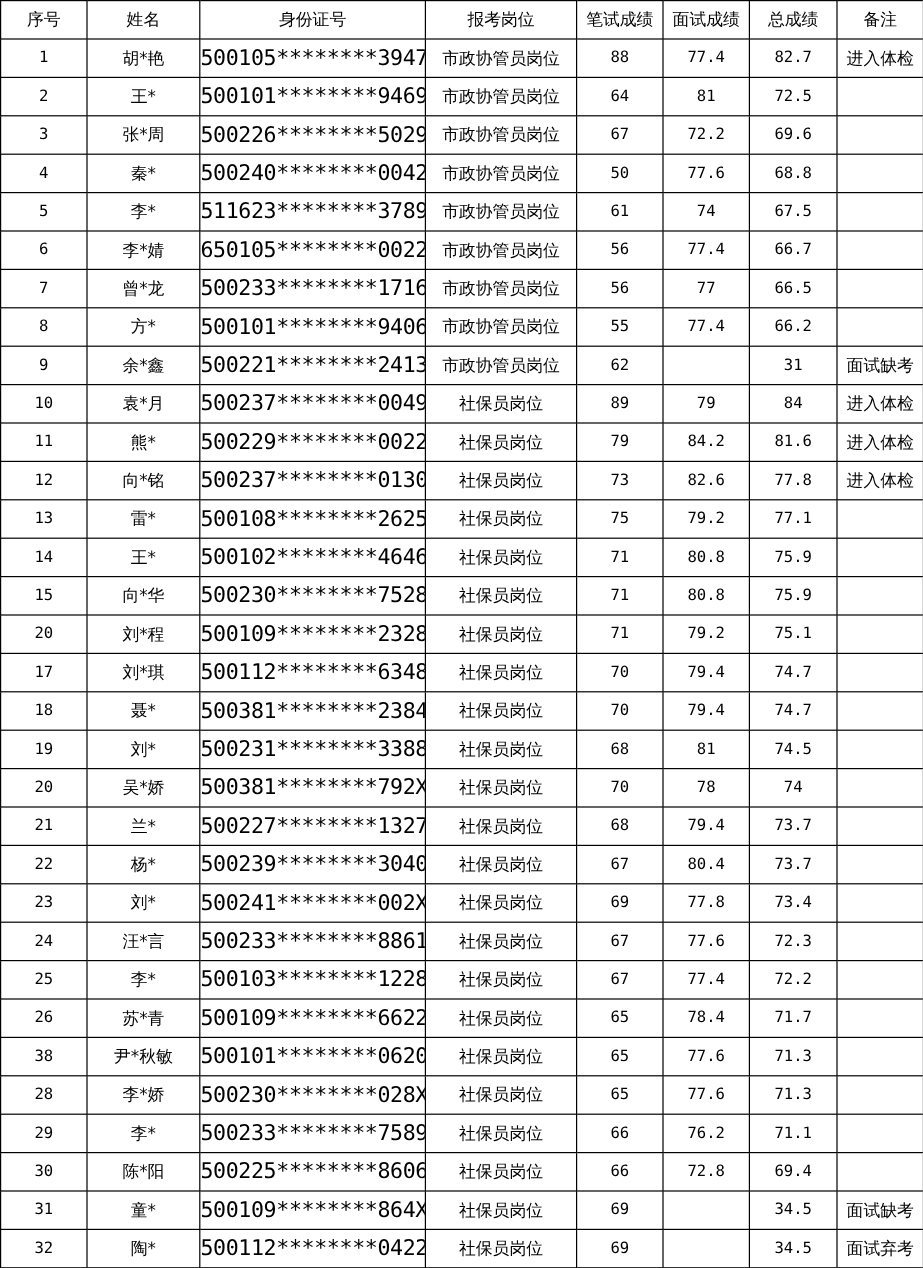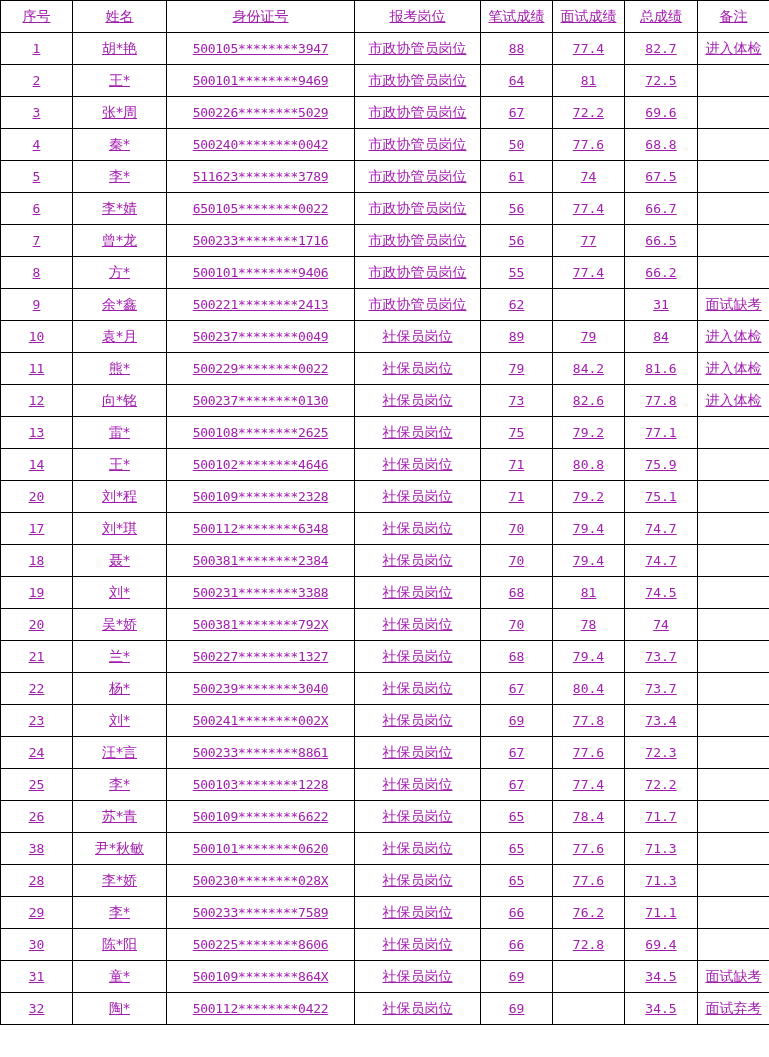--- a/index.html
+++ b/index.html
@@ -3,43 +3,42 @@
 <meta charset="utf-8">
 <style>
   html, body { margin: 0; padding: 0; background: #ffffff; }
   body { width: 769px; height: 1057px; overflow: hidden; }
   table {
     border-collapse: collapse;
     table-layout: fixed;
     width: 769px;
     font-family: "DejaVu Sans", "Liberation Sans", sans-serif;
     font-size: 14px;
-    color: #a21caf;
-    text-decoration: underline;
+    color: #000000;
   }
   col.c0 { width: 72px; }
   col.c1 { width: 94px; }
   col.c2 { width: 188px; }
   col.c3 { width: 126px; }
   col.c4 { width: 72px; }
   col.c5 { width: 72px; }
   col.c6 { width: 73px; }
   col.c7 { width: 72px; }
   th, td {
     border: 1px solid #000;
     height: 31px;
     padding: 0;
     text-align: center;
     vertical-align: middle;
     white-space: nowrap;
     overflow: hidden;
     font-weight: normal;
   }
   td.mono { font-family: "DejaVu Sans Mono", "Liberation Mono", monospace; font-size: 13px; }
-  td.id { font-family: "DejaVu Sans Mono", "Liberation Mono", monospace; font-size: 13px; letter-spacing: -0.3px; }
+  td.id { font-family: "DejaVu Sans Mono", "Liberation Mono", monospace; font-size: 18px; letter-spacing: -0.3px; }
 </style>
 </head>
 <body>
 
 <table>
   <colgroup>
     <col class="c0">
       <col class="c1">
       <col class="c2">
       <col class="c3">
@@ -195,20 +194,30 @@
         <td class="mono">14</td>
         <td>王*</td>
         <td class="id">500102********4646</td>
         <td>社保员岗位</td>
         <td class="mono">71</td>
         <td class="mono">80.8</td>
         <td class="mono">75.9</td>
         <td></td>
       </tr>
       <tr>
+        <td class="mono">15</td>
+        <td>向*华</td>
+        <td class="id">500230********7528</td>
+        <td>社保员岗位</td>
+        <td class="mono">71</td>
+        <td class="mono">80.8</td>
+        <td class="mono">75.9</td>
+        <td></td>
+      </tr>
+      <tr>
         <td class="mono">20</td>
         <td>刘*程</td>
         <td class="id">500109********2328</td>
         <td>社保员岗位</td>
         <td class="mono">71</td>
         <td class="mono">79.2</td>
         <td class="mono">75.1</td>
         <td></td>
       </tr>
       <tr>

